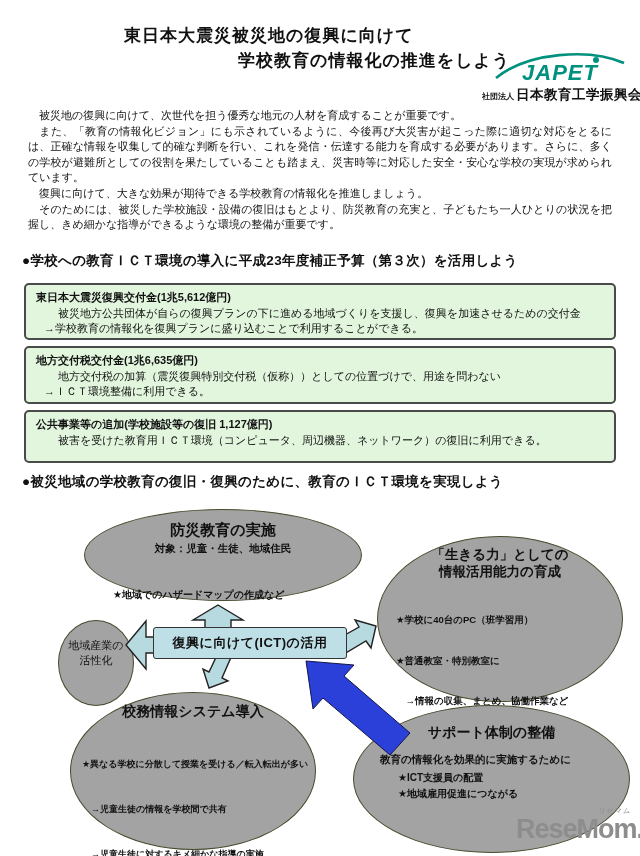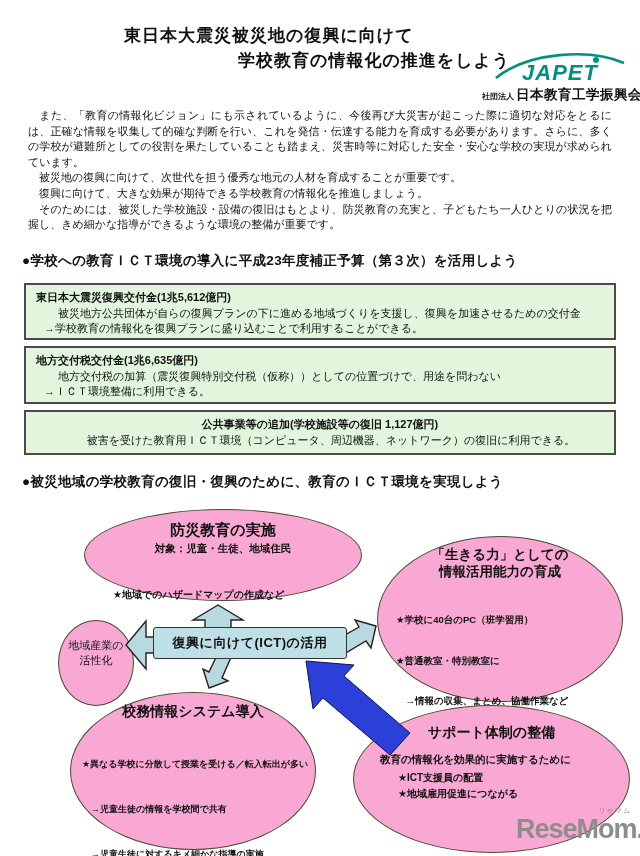--- a/index.html
+++ b/index.html
@@ -19,31 +19,31 @@
   .org-prefix{font-size:8px;font-weight:bold;margin-right:2px;}
   .org-name{font-size:13.5px;font-weight:bold;letter-spacing:0.5px;}
   
   .intro{position:absolute;top:108px;left:28px;width:584px;font-size:11px;line-height:15.6px;text-align:justify;}
   .intro p{margin:0;white-space:pre-wrap;}
   
   .heading{position:absolute;left:22px;font-size:13.5px;font-weight:bold;letter-spacing:0.3px;}
   .h1pos{top:252px;}
   .h2pos{top:473px;}
   
-  .gbox{position:absolute;left:24px;width:592px;border:2px solid #4a4a4a;border-radius:0;
+  .gbox{position:absolute;left:24px;width:592px;border:2px solid #4a4a4a;border-radius:5px;
         background:#e2f6dd;padding:5px 10px;box-sizing:border-box;font-size:11px;line-height:15.5px;}
   .gbox1{top:283px;height:57px;}
   .gbox2{top:346px;height:58px;}
-  .gbox3{top:410px;height:45px;text-align:center;}
+  .gbox3{top:410px;height:53px;}
   .gbox-title{font-weight:bold;}
   .indent2{padding-left:22px;}
   .indent1{padding-left:8px;}
   
   .diagram{position:absolute;top:497px;left:0;width:640px;height:359px;}
-  .ell{position:absolute;background:#f9a8d4;border:1.5px solid #4a4a2e;border-radius:50%;box-sizing:border-box;z-index:1;}
+  .ell{position:absolute;background:#a3a3a3;border:1.5px solid #4a4a2e;border-radius:50%;box-sizing:border-box;z-index:1;}
   .bosai{left:84px;top:12px;width:278px;height:92px;text-align:center;}
   .bosai .e-title{margin-top:11px;font-size:15px;font-weight:bold;}
   .bosai .e-sub{font-size:10.5px;font-weight:bold;margin-top:2px;}
   .bosai .e-bullets{margin-top:4px;text-align:left;padding-left:28px;font-size:10px;font-weight:bold;line-height:14px;white-space:pre;}
   .ikiru{left:377px;top:39px;width:246px;height:166px;}
   .ikiru .e-title{margin-top:9px;text-align:center;font-size:13.5px;font-weight:bold;line-height:17px;}
   .ikiru .e-bullets{margin-top:6px;padding-left:18px;font-size:9.5px;font-weight:bold;line-height:13.5px;white-space:pre;}
   .chiiki{left:58px;top:123px;width:76px;height:86px;text-align:center;font-size:11px;font-weight:normal;line-height:15px;padding-top:17px;}
   .koumu{left:70px;top:195px;width:246px;height:158px;}
   .koumu .e-title{margin-top:10px;text-align:center;font-size:14px;font-weight:bold;}
@@ -76,22 +76,22 @@
       <path class="logo-arc" d="M10,28 C42,2 104,-2 138,13"></path>
       <circle class="logo-dot" cx="110" cy="10" r="3"></circle>
       <text class="logo-text" x="74" y="30" text-anchor="middle">JAPET</text>
     </svg>
     <div class="org-line">
       <span class="org-prefix">社団法人</span><span class="org-name">日本教育工学振興会</span>
     </div>
   </div>
 
   <div class="intro">
+    <p>　被災地の復興に向けて、次世代を担う優秀な地元の人材を育成することが重要です。</p>
     <p>　また、「教育の情報化ビジョン」にも示されているように、今後再び大災害が起こった際に適切な対応をとるには、正確な情報を収集して的確な判断を行い、これを発信・伝達する能力を育成する必要があります。さらに、多くの学校が避難所としての役割を果たしていることも踏まえ、災害時等に対応した安全・安心な学校の実現が求められています。</p>
-    <p>　被災地の復興に向けて、次世代を担う優秀な地元の人材を育成することが重要です。</p>
     <p>　復興に向けて、大きな効果が期待できる学校教育の情報化を推進しましょう。</p>
     <p>　そのためには、被災した学校施設・設備の復旧はもとより、防災教育の充実と、子どもたち一人ひとりの状況を把握し、きめ細かな指導ができるような環境の整備が重要です。</p>
   </div>
 
   <div class="heading h1pos">●学校への教育ＩＣＴ環境の導入に平成23年度補正予算（第３次）を活用しよう</div>
 
   <div class="gbox gbox1">
     <div class="gbox-title">東日本大震災復興交付金(1兆5,612億円)</div>
     <div class="indent2">被災地方公共団体が自らの復興プランの下に進める地域づくりを支援し、復興を加速させるための交付金</div>
     <div class="indent1">→学校教育の情報化を復興プランに盛り込むことで利用することができる。</div>

